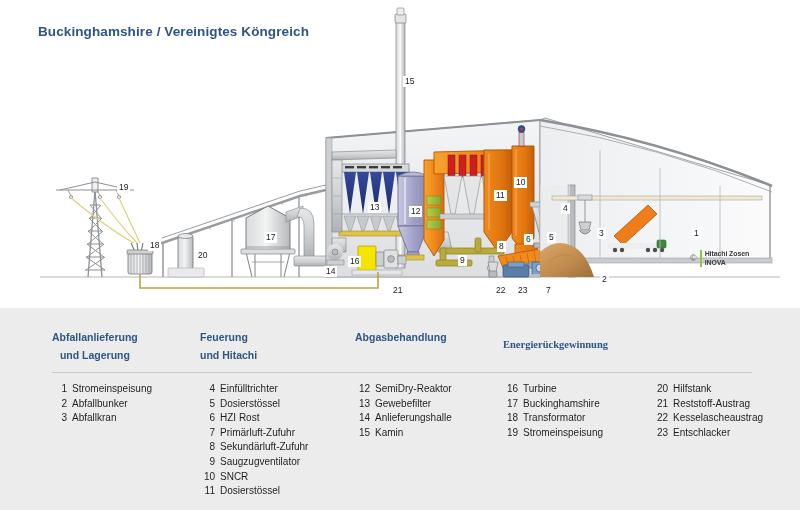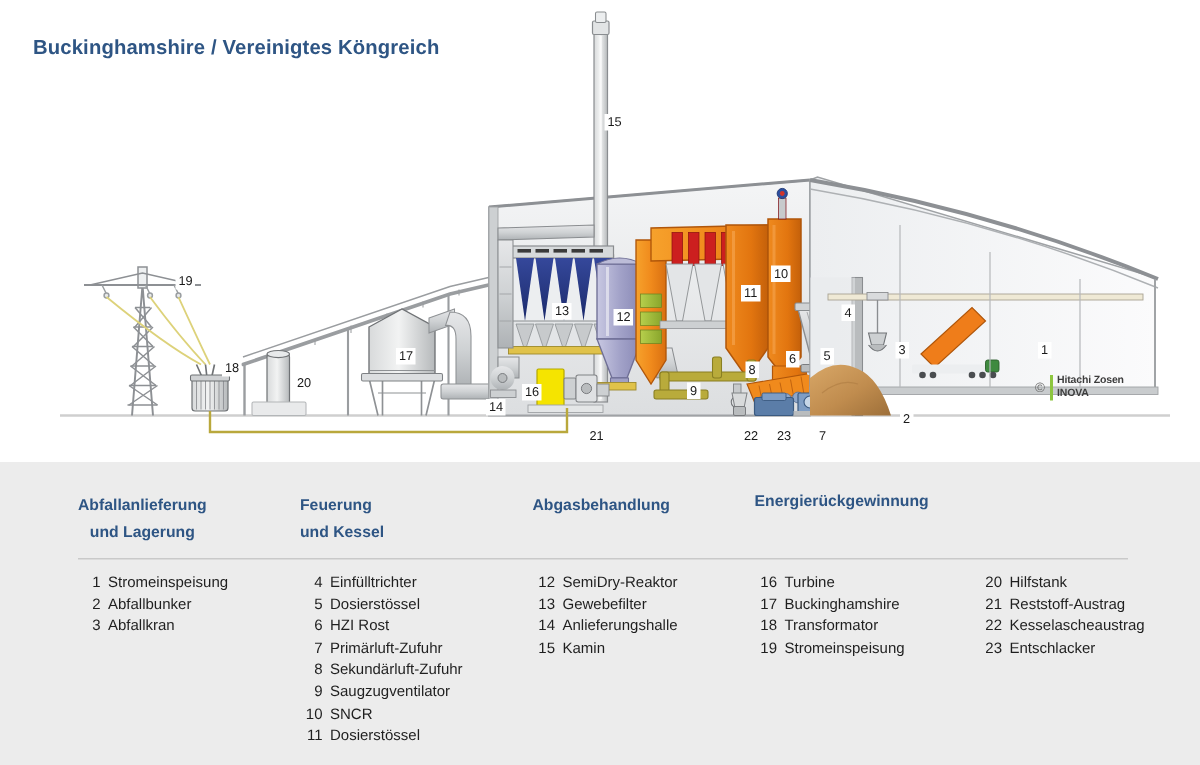--- a/index.html
+++ b/index.html
@@ -7,21 +7,21 @@
     margin: 0; padding: 0;
     width: 800px; height: 510px;
     background: #ffffff;
     font-family: "Liberation Sans", sans-serif;
     overflow: hidden;
   }
   #root { position: relative; width: 800px; height: 510px; background: #fff; }
 
   
   .title {
-    position: absolute; left: 22px; top: 24px;
+    position: absolute; left: 38px; top: 24px;
     font-size: 13.5px; font-weight: 700; letter-spacing: .1px;
     color: #2e5584; white-space: nowrap;
   }
 
   
   .stage { position: absolute; left: 0; top: 0; width: 800px; height: 308px; }
   .stage svg { display: block; }
 
   
   .badge {
@@ -464,21 +464,21 @@
         <span>Abfallbunker</span>
       </div>
     <div class="item">
         <span class="num">3</span>
         <span>Abfallkran</span>
       </div>
   </div>
 
   <div class="col" style="left:200px; top:330px;">
     <div class="col-head">Feuerung</div>
-    <div class="col-head">und Kessel</div>
+    <div class="col-head">und Hitachi</div>
   </div>
   <div class="items" style="left:200px; top:382px;">
     <div class="item">
         <span class="num">4</span>
         <span>Einfülltrichter</span>
       </div>
     <div class="item">
         <span class="num">5</span>
         <span>Dosierstössel</span>
       </div>
@@ -524,21 +524,21 @@
     <div class="item">
         <span class="num">14</span>
         <span>Anlieferungshalle</span>
       </div>
     <div class="item">
         <span class="num">15</span>
         <span>Kamin</span>
       </div>
   </div>
 
-  <div class="col" style="left:503px; top:327px;">
+  <div class="col" style="left:503px; top:338px;font-family:Liberation Serif, serif;">
     <div class="col-head">Energierückgewinnung</div>
     <div class="col-head"></div>
   </div>
   <div class="items" style="left:503px; top:382px;">
     <div class="item">
         <span class="num">16</span>
         <span>Turbine</span>
       </div>
     <div class="item">
         <span class="num">17</span>

